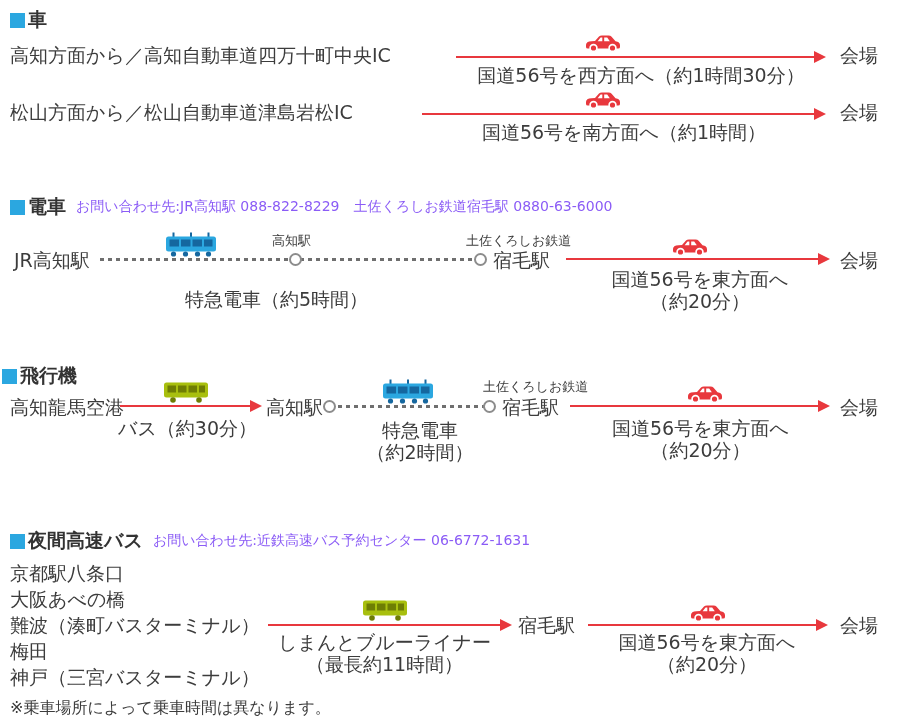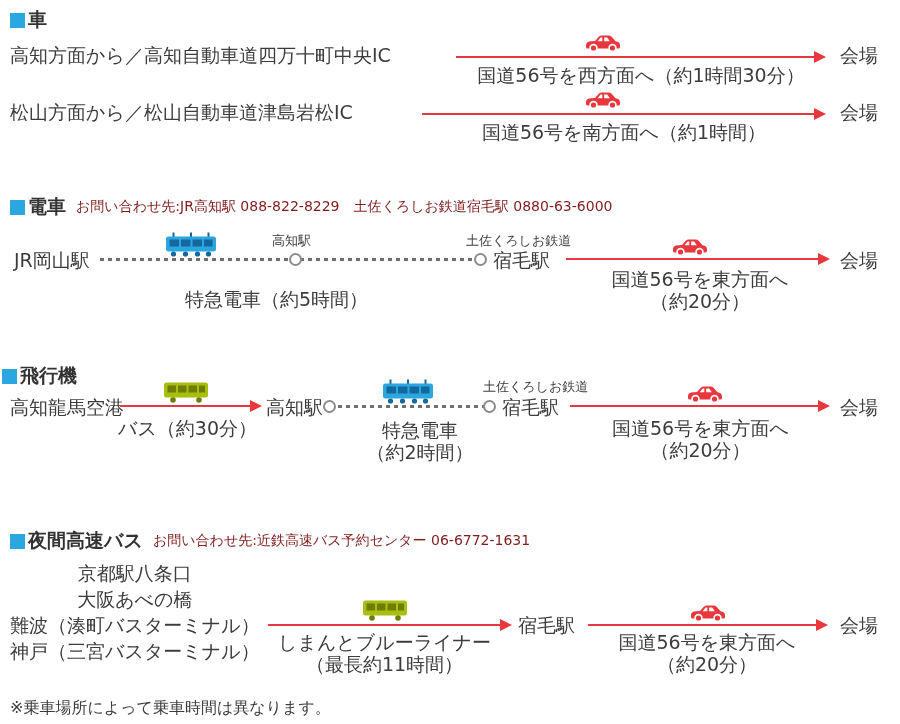--- a/index.html
+++ b/index.html
@@ -1,25 +1,25 @@
 <!DOCTYPE html>
 <html><head>
 <meta charset="utf-8">
 <style>
   html,body{margin:0;padding:0;background:#fff;}
   .canvas{position:relative;width:900px;height:724px;background:#ffffff;
     font-family:"DejaVu Sans","Liberation Sans",sans-serif;color:#3c3c3c;overflow:hidden;}
   .abs{position:absolute;white-space:nowrap;}
-  .t{font-size:19px;line-height:1.2;text-align:center;}
+  .t{font-size:19px;line-height:1.2;}
   .small{font-size:13px;line-height:1.2;}
   .center{text-align:center;}
   .sec-h{position:absolute;display:flex;align-items:center;}
   .sq{width:15px;height:15px;background:#2ba7e0;margin-right:3px;flex:0 0 auto;}
   .sec-title{font-size:19px;font-weight:bold;color:#333;white-space:nowrap;}
-  .contact{font-size:14px;margin-left:10px;white-space:nowrap;color:#7f1d1d;font-weight:normal;}
+  .contact{font-size:14px;margin-left:10px;white-space:nowrap;color:#8b5cf6;font-weight:normal;}
   .rline{position:absolute;height:2px;background:#e8383d;}
   .rline::after{content:"";position:absolute;right:-12px;top:-5px;width:0;height:0;
     border-left:12px solid #e8383d;border-top:6px solid transparent;border-bottom:6px solid transparent;}
   .dline{position:absolute;height:3px;
     background:repeating-linear-gradient(90deg,#6f6f6f 0 4px,transparent 4px 8px);}
   .station{position:absolute;width:13px;height:13px;box-sizing:border-box;background:#fff;
     border:2px solid #8c8c8c;border-radius:50%;z-index:2;}
   .icon{position:absolute;z-index:2;}
   .car-c{color:#e8383d;}
   .train-c{color:#2ba7e0;}
@@ -85,21 +85,21 @@
     </svg>
   <div class="abs t center" style="left:422px;top:121px;width:404px;">国道56号を南方面へ（約1時間）</div>
   <div class="abs t" style="left:840px;top:101px;">会場</div>
 
   <div class="sec-h" style="left:10px;top:194px;">
     <span class="sq"></span>
     <span class="sec-title">電車</span>
     <span class="contact">お問い合わせ先:JR高知駅 088-822-8229　土佐くろしお鉄道宿毛駅 0880-63-6000</span>
   </div>
 
-  <div class="abs t" style="left:14px;top:249px;">JR岡山駅</div>
+  <div class="abs t" style="left:14px;top:249px;">JR高知駅</div>
   <div class="dline" style="left:100px;top:258px;width:382px;"></div>
   <svg class="icon train-c" style="left:165px;top:232px;" width="52" height="26">
       <use href="#sym-train"></use>
     </svg>
   <div class="abs small" style="left:272px;top:233px;">高知駅</div>
   <div class="station" style="left:289px;top:253px;"></div>
   <div class="abs small" style="left:466px;top:233px;">土佐くろしお鉄道</div>
   <div class="station" style="left:474px;top:253px;"></div>
   <div class="abs t" style="left:493px;top:249px;">宿毛駅</div>
   <div class="abs t" style="left:185px;top:272px;margin-top:16px;">特急電車（約5時間）</div>
@@ -144,20 +144,21 @@
   <div class="sec-h" style="left:10px;top:528px;">
     <span class="sq"></span>
     <span class="sec-title">夜間高速バス</span>
     <span class="contact">お問い合わせ先:近鉄高速バス予約センター 06-6772-1631</span>
   </div>
 
   <div class="abs t origin-list" style="left:10px;top:560px;">
     <div>京都駅八条口</div>
     <div>大阪あべの橋</div>
     <div>難波（湊町バスターミナル）</div>
+    <div>梅田</div>
     <div>神戸（三宮バスターミナル）</div>
   </div>
 
   <div class="rline" style="left:268px;top:624px;width:232px;"></div>
   <svg class="icon bus-c" style="left:362px;top:598px;" width="46" height="24">
       <use href="#sym-bus"></use>
     </svg>
   <div class="abs t center" style="left:262px;top:631px;width:245px;">しまんとブルーライナー</div>
   <div class="abs t center" style="left:262px;top:653px;width:245px;">（最長約11時間）</div>
   <div class="abs t" style="left:518px;top:614px;">宿毛駅</div>

